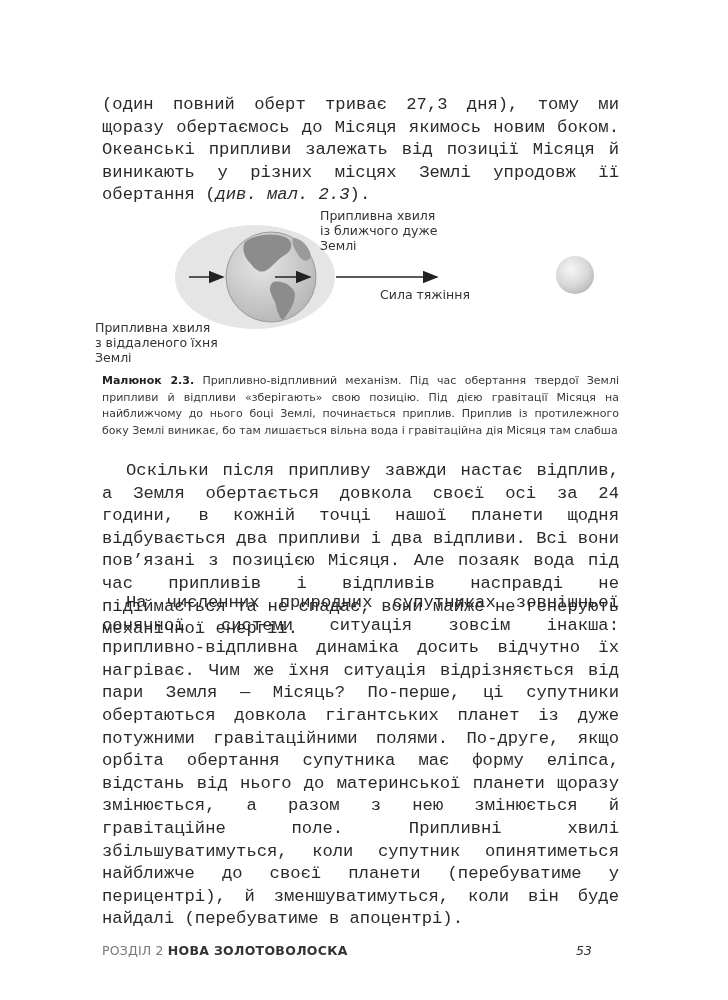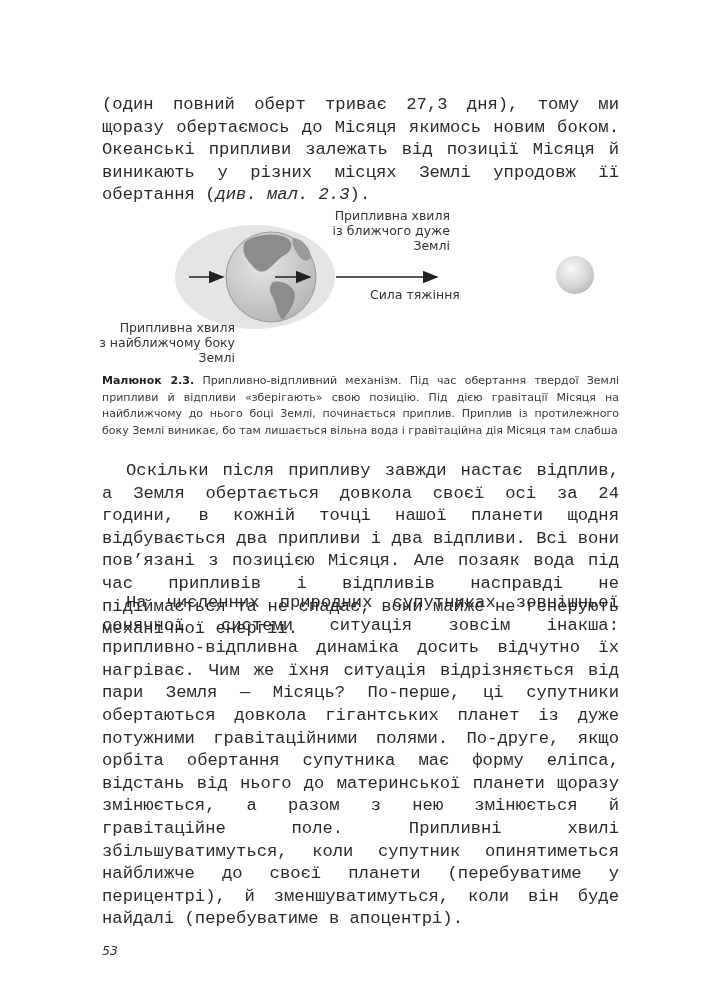--- a/index.html
+++ b/index.html
@@ -17,25 +17,25 @@
     .body-text p.indent { text-indent: 24px; }
     .body-text em { font-style: italic; }
     #para-intro { top: 94px; }
     #para-tides { top: 460px; }
     #para-moons { top: 592px; }
 
     .figure { position: absolute; left: 95px; top: 200px; width: 530px; height: 170px; }
     .figure svg { position: absolute; left: 0; top: 0; }
     .fig-label {
       position: absolute; font-family: "DejaVu Sans", "Liberation Sans", sans-serif;
-      font-size: 12.5px; line-height: 15px; color: #333; text-align: right;
+      font-size: 12.5px; line-height: 15px; color: #333; text-align: left;
     }
     #label-near { left: 225px; top: 8px; width: 130px; }
     #label-far { left: 0px; top: 120px; width: 140px; }
-    #label-gravity { left: 275px; top: 87px; width: 110px; text-align: left; }
+    #label-gravity { left: 275px; top: 87px; width: 110px; text-align: center; }
 
     .caption {
       position: absolute; left: 102px; top: 373px; width: 517px;
       font-family: "DejaVu Sans", "Liberation Sans", sans-serif;
       font-size: 11px; line-height: 16.5px; color: #3a3a3a; text-align: justify;
     }
     .caption b { font-weight: bold; color: #222; }
 
     .footer {
       position: absolute; left: 102px; top: 943px; width: 490px;
@@ -81,34 +81,38 @@
     <line x1="241" y1="77" x2="342" y2="77" stroke="#222" stroke-width="1.6" marker-end="url(#arrowHead)"></line>
     <circle cx="480" cy="75" r="19" fill="url(#moonGrad)"></circle>
   </svg>
   <div class="fig-label" id="label-near">
     <div>Припливна хвиля</div>
     <div>із ближчого дуже</div>
     <div>Землі</div>
   </div>
   <div class="fig-label" id="label-far">
     <div>Припливна хвиля</div>
-    <div>з найближчому боку</div>
+    <div>з віддаленого їхня</div>
     <div>Землі</div>
   </div>
   <div class="fig-label" id="label-gravity">Сила тяжіння</div>
 </div>
 
 <div class="caption">
   <b>Малюнок 2.3.</b>
   <span>Припливно-відпливний механізм. Під час обертання твердої Землі припливи й відпливи «зберігають» свою позицію. Під дією гравітації Місяця на найближчому до нього боці Землі, починається приплив. Приплив із протилежного боку Землі виникає, бо там лишається вільна вода і гравітаційна дія Місяця там слабша</span>
 </div>
 
 <div class="body-text" id="para-tides">
   <p class="indent">Оскільки після припливу завжди настає відплив, а Земля обертається довкола своєї осі за 24 години, в кожній точці нашої планети щодня відбувається два припливи і два відпливи. Всі вони пов’язані з позицією Місяця. Але позаяк вода під час припливів і відпливів насправді не підіймається та не спадає, вони майже не генерують механічної енергії.</p>
 </div>
 
 <div class="body-text" id="para-moons">
   <p class="indent">На численних природних супутниках зовнішньої сонячної системи ситуація зовсім інакша: припливно-відпливна динаміка досить відчутно їх нагріває. Чим же їхня ситуація відрізняється від пари Земля — Місяць? По-перше, ці супутники обертаються довкола гігантських планет із дуже потужними гравітаційними полями. По-друге, якщо орбіта обертання супутника має форму еліпса, відстань від нього до материнської планети щоразу змінюється, а разом з нею змінюється й гравітаційне поле. Припливні хвилі збільшуватимуться, коли супутник опинятиметься найближче до своєї планети (перебуватиме у перицентрі), й зменшуватимуться, коли він буде найдалі (перебуватиме в апоцентрі).</p>
 </div>
 
 <div class="footer">
+  <span>
+    <span class="chapter-num">РОЗДІЛ 2</span>
+    <span class="chapter-title">НОВА ЗОЛОТОВОЛОСКА</span>
+  </span>
   <span class="page-num">53</span>
 </div>
 
 </body></html>

